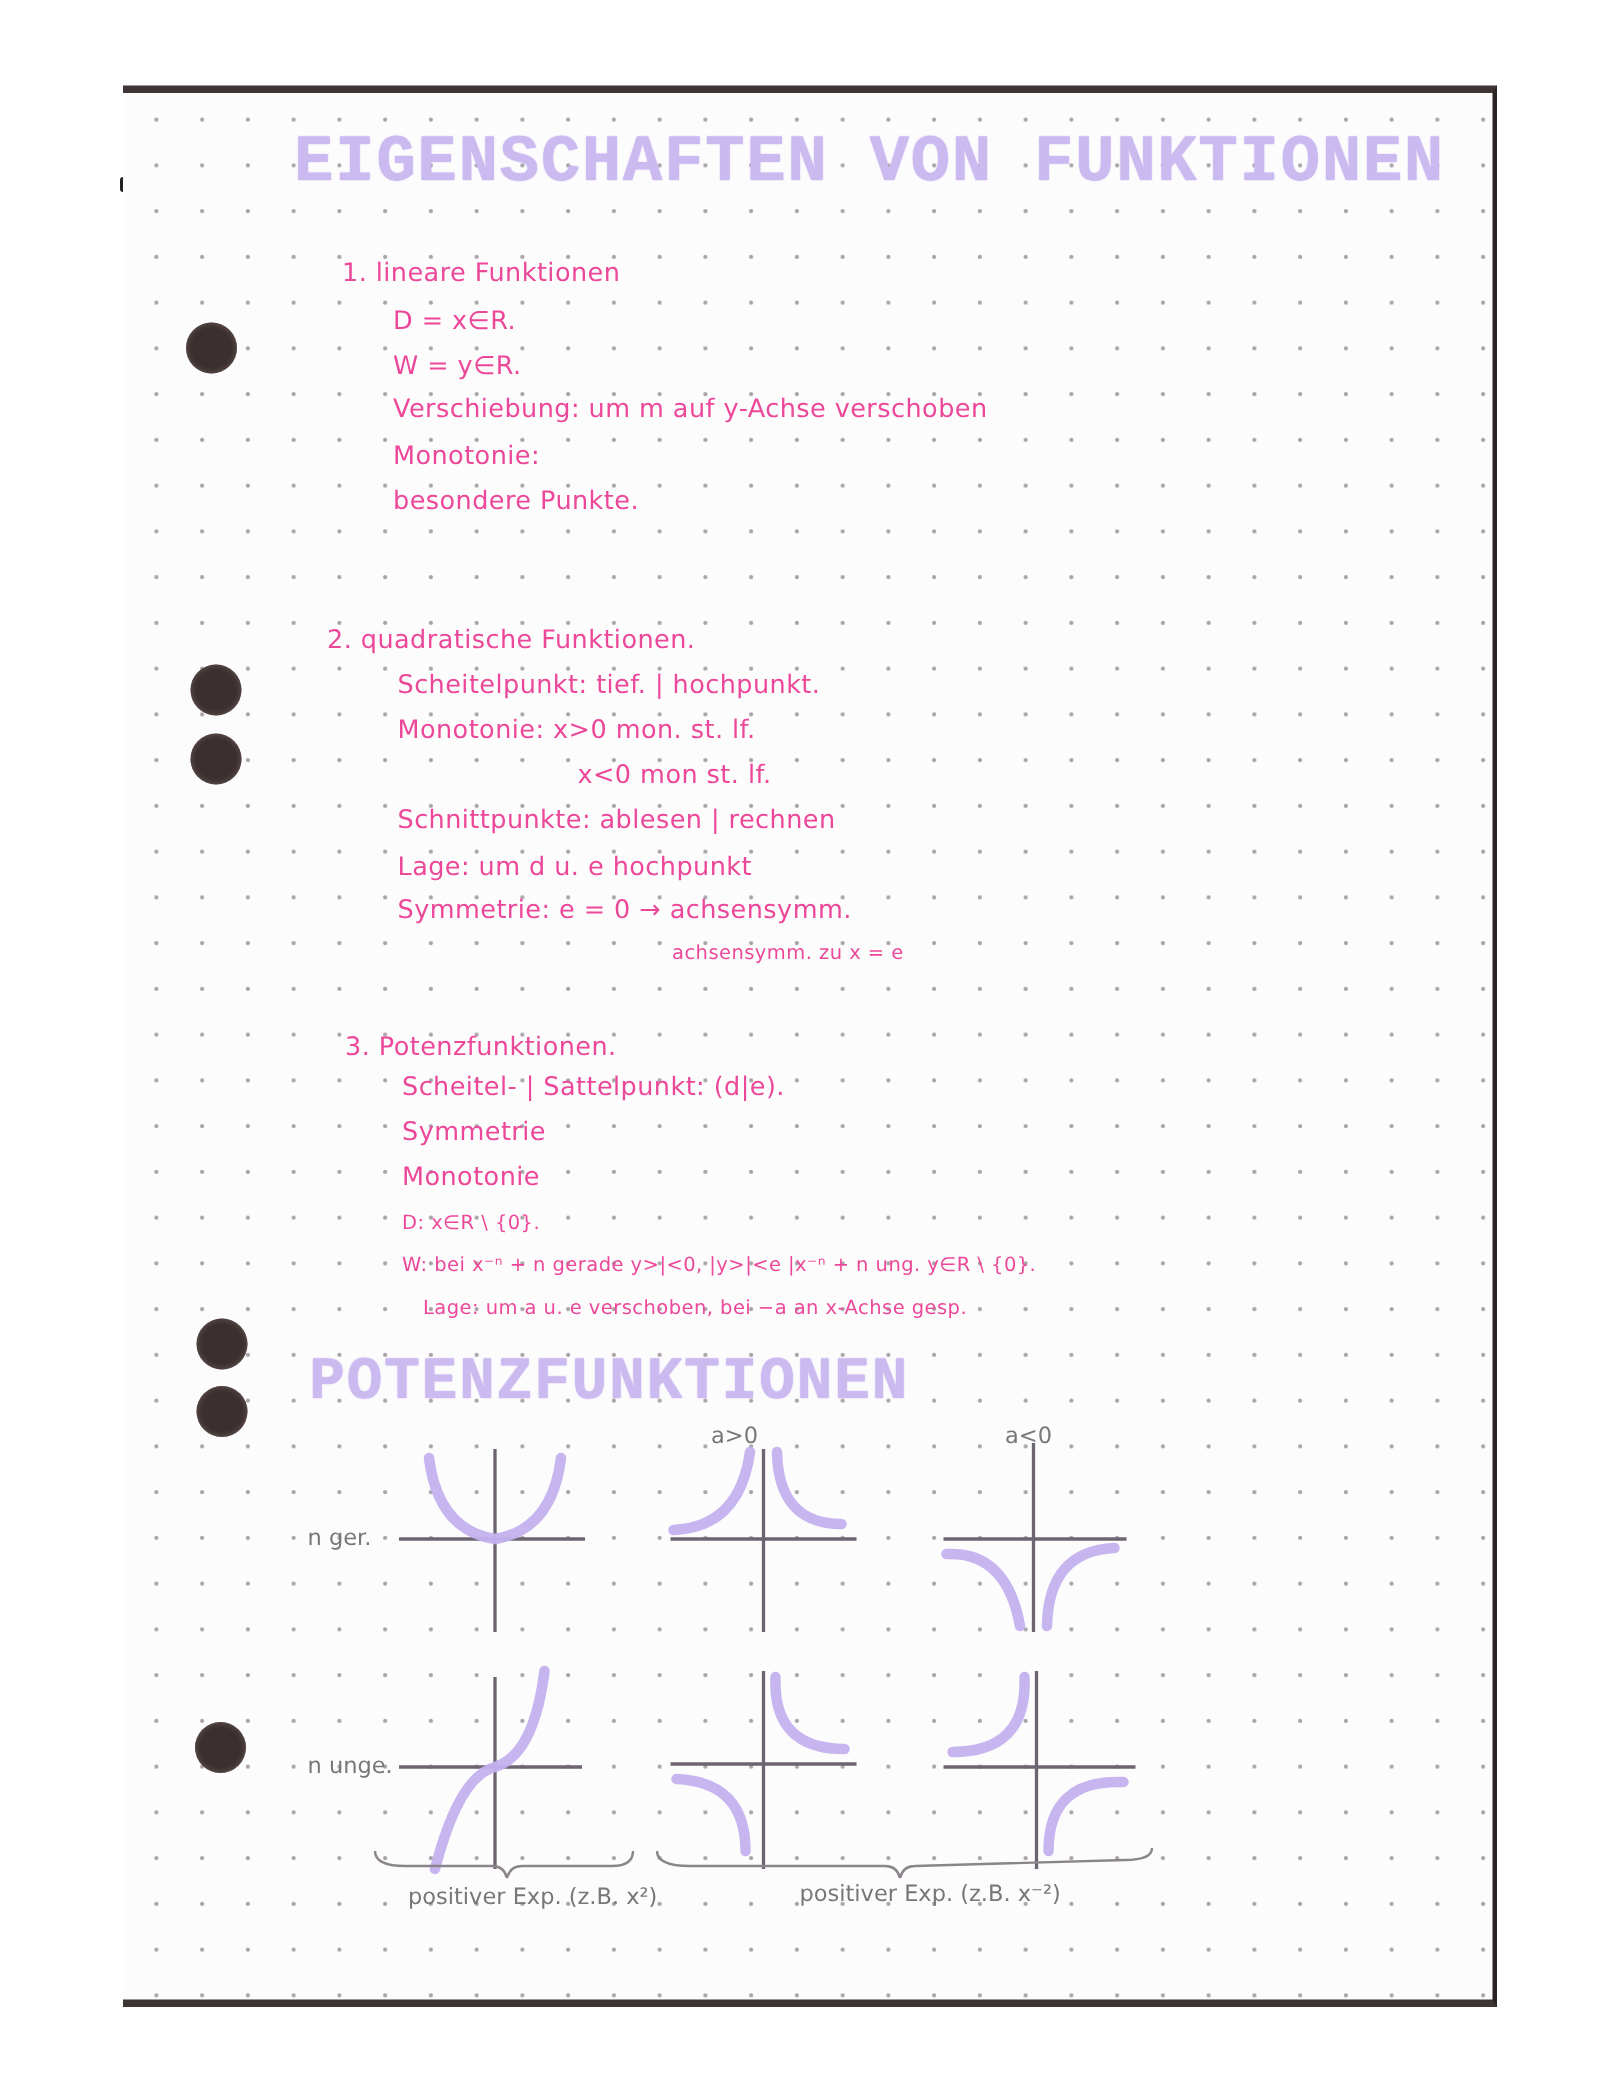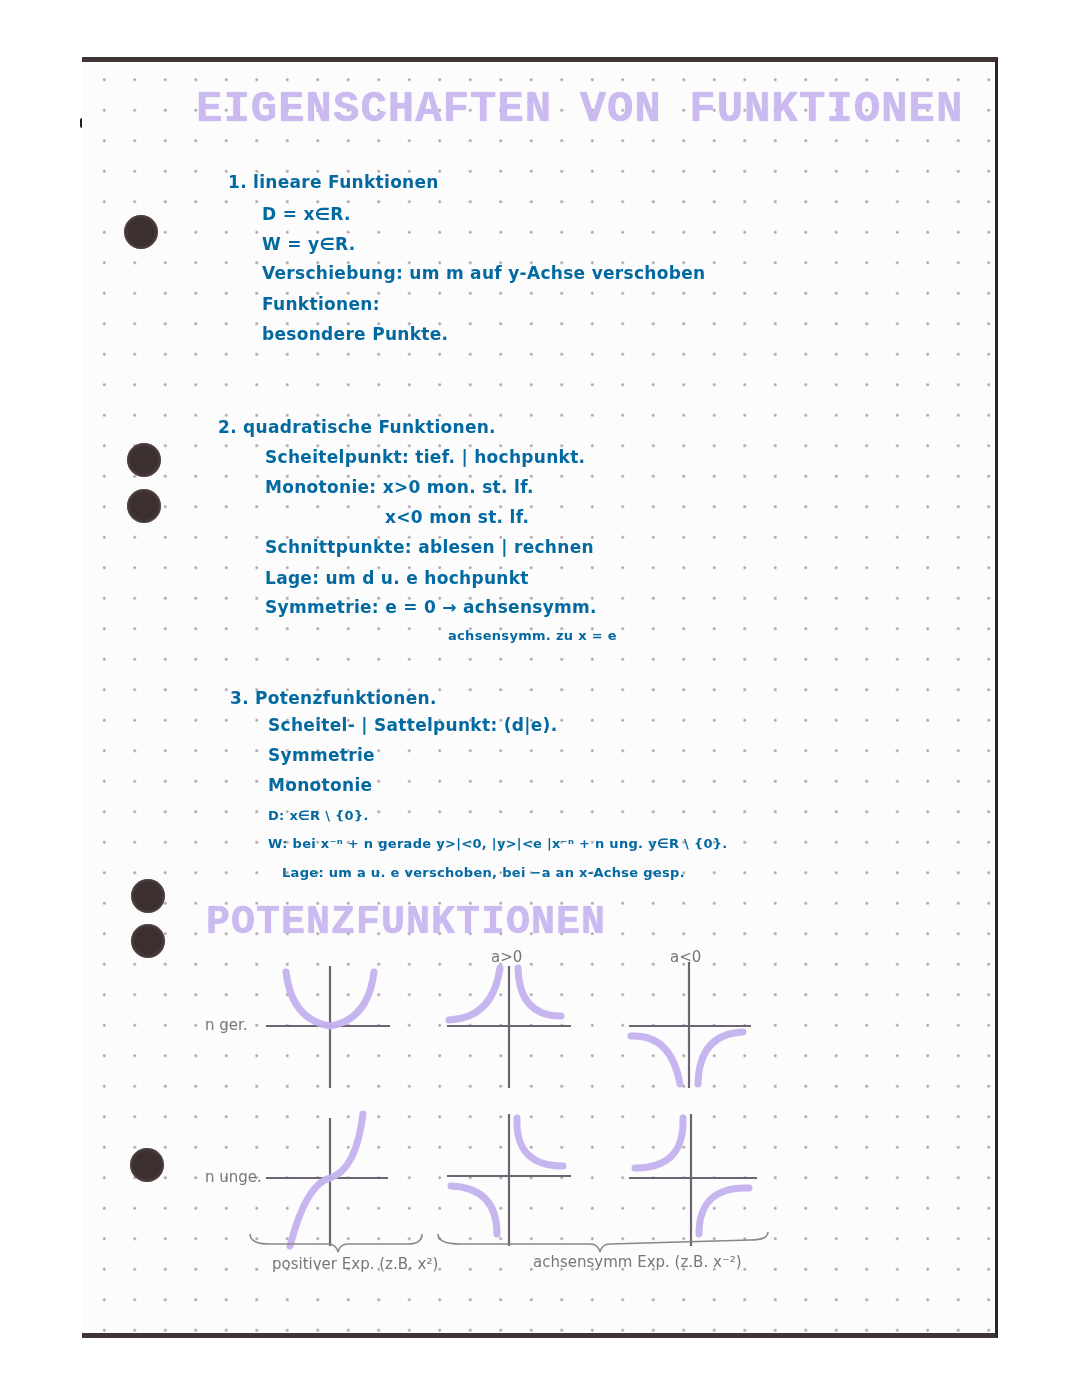--- a/index.html
+++ b/index.html
@@ -9,21 +9,21 @@
   .dots{position:absolute;left:0;top:0;width:100%;height:100%;
     background-image:radial-gradient(circle,#a9a4a8 1.1px,transparent 1.6px);
     background-size:30.5px 30.5px;background-position:129px 33px;}
   .hole{position:absolute;width:34px;height:34px;border-radius:50%;background:#3b302f;
     box-shadow:inset 0 0 4px #6b5a57;}
   .tick{position:absolute;left:80px;top:118px;width:4px;height:10px;background:#222;border-radius:2px;}
   .title{position:absolute;font-family:Liberation Mono, monospace;font-weight:bold;color:#cbbaf0;letter-spacing:1px;
     text-shadow:0 0 1px #b9a4ea;}
   .t1{left:196px;top:84px;font-size:44px;}
   .t2{left:206px;top:900px;font-size:40px;}
-  .hw{position:absolute;font-family:"DejaVu Sans",sans-serif;color:#0369a1;font-size:17px;white-space:nowrap;font-weight:700;letter-spacing:.3px;}
+  .hw{position:absolute;font-family:"DejaVu Sans",sans-serif;color:#ec4899;font-size:17px;white-space:nowrap;font-weight:400;letter-spacing:.3px;}
   .small{font-size:13px;}
   .lbl{position:absolute;font-family:"DejaVu Sans",sans-serif;color:#777;font-size:15px;}
   svg.g{position:absolute;overflow:visible;}
   .axis{stroke:#6c6470;stroke-width:2.2;fill:none;}
   .curve{stroke:#c3b1ee;stroke-width:7;fill:none;stroke-linecap:round;opacity:.95;}
   .brace{stroke:#8a858a;stroke-width:1.6;fill:none;}
 </style>
 </head>
 <body>
 
@@ -39,21 +39,21 @@
 <div class="hole" style="left:131px;top:879px;"></div>
 <div class="hole" style="left:131px;top:924px;"></div>
 <div class="hole" style="left:130px;top:1148px;"></div>
 
 <div class="title t1">EIGENSCHAFTEN VON FUNKTIONEN</div>
 
 <div class="hw" style="left:228px;top:172px;">1. lineare Funktionen</div>
 <div class="hw" style="left:262px;top:204px;">D = x∈R.</div>
 <div class="hw" style="left:262px;top:234px;">W = y∈R.</div>
 <div class="hw" style="left:262px;top:263px;">Verschiebung: um m auf y-Achse verschoben</div>
-<div class="hw" style="left:262px;top:294px;">Funktionen:</div>
+<div class="hw" style="left:262px;top:294px;">Monotonie:</div>
 <div class="hw" style="left:262px;top:324px;">besondere Punkte.</div>
 
 <div class="hw" style="left:218px;top:417px;">2. quadratische Funktionen.</div>
 <div class="hw" style="left:265px;top:447px;">Scheitelpunkt: tief. | hochpunkt.</div>
 <div class="hw" style="left:265px;top:477px;">Monotonie: x&gt;0 mon. st. lf.</div>
 <div class="hw" style="left:385px;top:507px;">x&lt;0 mon st. lf.</div>
 <div class="hw" style="left:265px;top:537px;">Schnittpunkte: ablesen | rechnen</div>
 <div class="hw" style="left:265px;top:568px;">Lage: um d u. e hochpunkt</div>
 <div class="hw" style="left:265px;top:597px;">Symmetrie: e = 0 → achsensymm.</div>
 <div class="hw small" style="left:448px;top:628px;">achsensymm. zu x = e</div>
@@ -61,21 +61,21 @@
 <div class="hw" style="left:230px;top:688px;">3. Potenzfunktionen.</div>
 <div class="hw" style="left:268px;top:715px;">Scheitel- | Sattelpunkt: (d|e).</div>
 <div class="hw" style="left:268px;top:745px;">Symmetrie</div>
 <div class="hw" style="left:268px;top:775px;">Monotonie</div>
 <div class="hw small" style="left:268px;top:808px;">D: x∈R \ {0}.</div>
 <div class="hw small" style="left:268px;top:836px;">W: bei x⁻ⁿ + n gerade y&gt;|&lt;0, |y&gt;|&lt;e |x⁻ⁿ + n ung. y∈R \ {0}.</div>
 <div class="hw small" style="left:268px;top:865px;margin-left:14px;">Lage: um a u. e verschoben, bei −a an x-Achse gesp.</div>
 
 <div class="title t2">POTENZFUNKTIONEN</div>
 
-<div class="lbl" style="left:491px;top:948px;">a&gt;0</div>
+<div class="lbl" style="left:474px;top:948px;">a&gt;0</div>
 <div class="lbl" style="left:670px;top:948px;">a&lt;0</div>
 
 <div class="lbl small" style="left:205px;top:1016px;">n ger.</div>
 <div class="lbl small" style="left:205px;top:1168px;">n unge.</div>
 
 <svg class="g" style="left:260px;top:960px;" width="140" height="130">
   <line class="axis" x1="6" y1="66" x2="130" y2="66"></line>
   <line class="axis" x1="70" y1="6" x2="70" y2="128"></line>
   <path class="curve" d="M26 12 Q32 60 70 66 Q108 60 114 12"></path>
 </svg>
@@ -111,13 +111,13 @@
 </svg>
 
 <svg class="g" style="left:240px;top:1232px;" width="190" height="24">
   <path class="brace" d="M10 2 Q10 12 30 12 L88 12 Q96 12 98 20 Q100 12 108 12 L168 12 Q182 12 182 2"></path>
 </svg>
 <svg class="g" style="left:430px;top:1232px;" width="350" height="24">
   <path class="brace" d="M8 2 Q8 12 30 12 L160 12 Q168 12 170 20 Q172 12 180 12 L320 8 Q338 8 338 0"></path>
 </svg>
 
 <div class="lbl small" style="left:272px;top:1255px;">positiver Exp. (z.B. x²)</div>
-<div class="lbl" style="left:533px;top:1253px;">achsensymm Exp. (z.B. x⁻²)</div>
+<div class="lbl" style="left:533px;top:1253px;">positiver Exp. (z.B. x⁻²)</div>
 
 </body></html>

